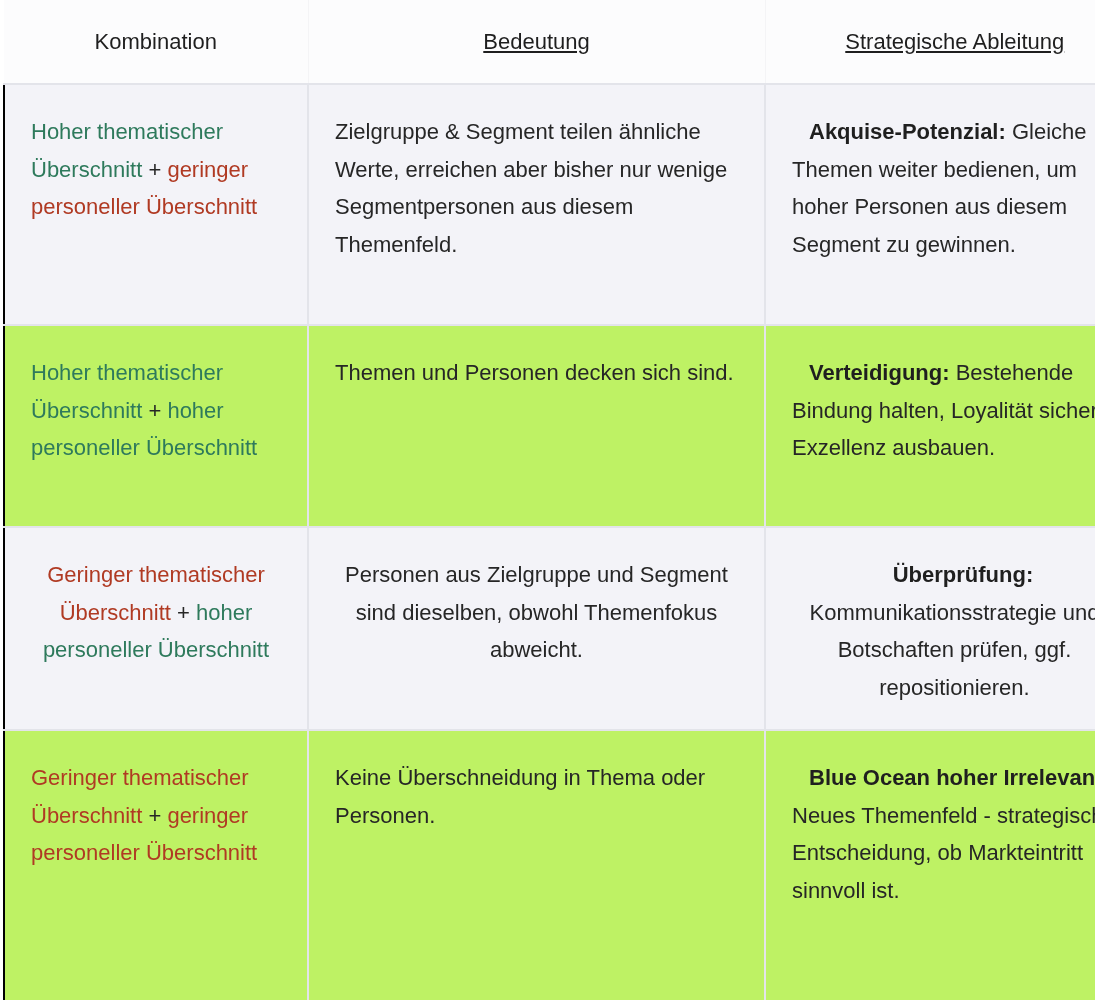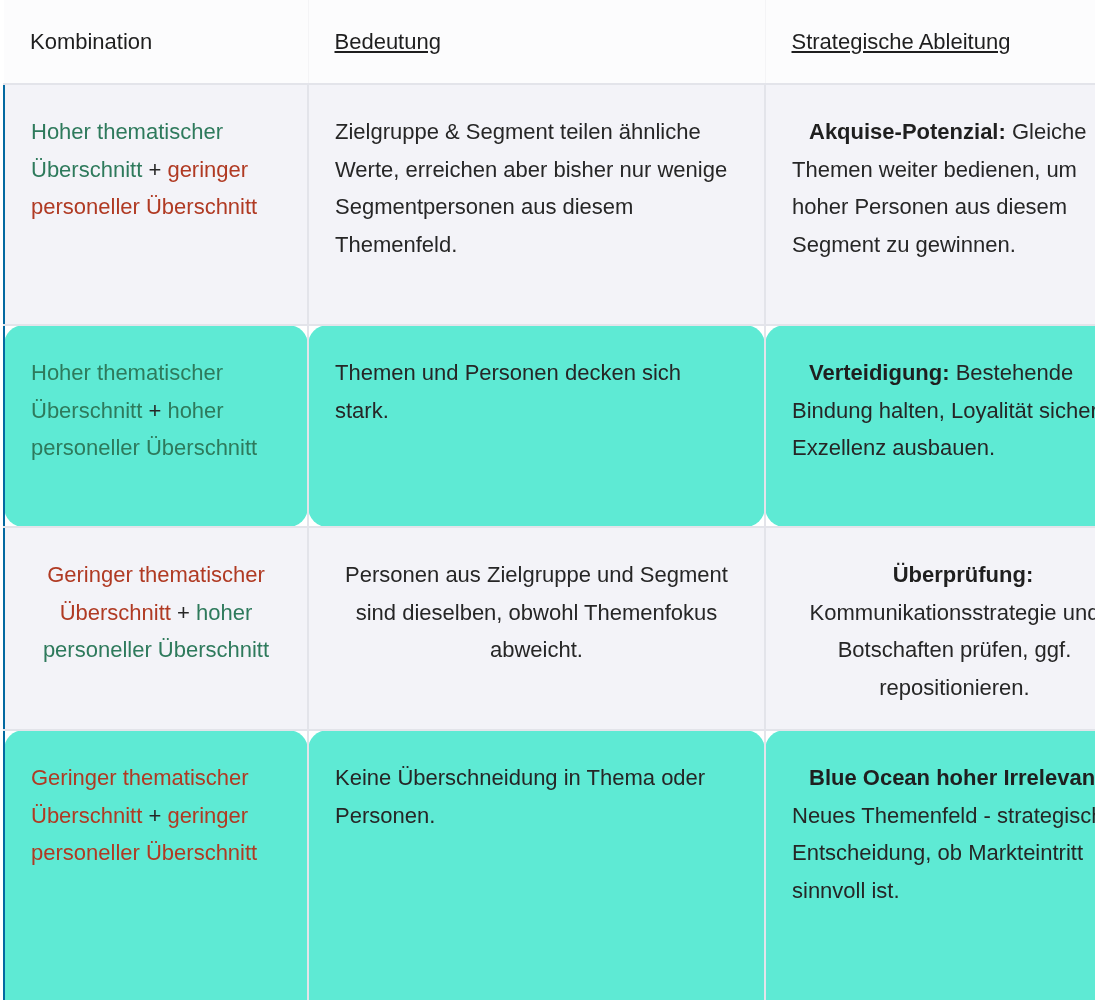--- a/index.html
+++ b/index.html
@@ -26,38 +26,38 @@
       width: 1140px;
       font-size: 22px;
       line-height: 37.5px;
     }
     col.c1 { width: 304px; }
     col.c2 { width: 457px; }
     col.c3 { width: 379px; }
     thead th {
       background: #fcfcfd;
       font-weight: normal;
-      text-align: left;
+      text-align: center;
       height: 83px;
       padding: 0 26px;
       vertical-align: middle;
       border-bottom: 2px solid #e3e4ea;
       color: #1f1f1f;
     }
     thead th + th { border-left: 1px solid #f4f4f6; text-decoration: underline; }
     tbody td {
       vertical-align: top;
       padding: 28px 26px 0 26px;
       border: 2px solid #e3e4ea;
       border-top: none;
       color: #262626;
     }
-    tbody td:first-child { border-left: 2px solid #0369a1; }
+    tbody td:first-child { border-left: 2px solid #000000; }
     tbody tr.alt td { background: #f3f3f8; }
-    tbody tr.plain td { background: #5eead4; border-radius: 20px; }
+    tbody tr.plain td { background: #bef264; }
     tr.r1 td { height: 211px; }
     tr.r2 td { height: 172px; }
     tr.r3 td { height: 173px; text-align: center; }
     tr.r4 td { height: 260px; }
     .green { color: #2e7a5c; }
     .red { color: #b03a23; }
     .plus { color: #262626; }
     .bold { font-weight: bold; color: #1f1f1f; margin-left: 17px; }
   </style>
 </head>
@@ -91,21 +91,21 @@
           <span>Gleiche Themen weiter bedienen, um hoher Personen aus diesem Segment zu gewinnen.</span>
         </td>
       </tr>
 
       <tr class="plain r2">
         <td>
           <span class="green">Hoher thematischer Überschnitt</span>
           <span class="plus">+</span>
           <span class="green">hoher personeller Überschnitt</span>
         </td>
-        <td>Themen und Personen decken sich stark.</td>
+        <td>Themen und Personen decken sich sind.</td>
         <td>
           <span class="bold">Verteidigung:</span>
           <span>Bestehende Bindung halten, Loyalität sichern, Exzellenz ausbauen.</span>
         </td>
       </tr>
 
       <tr class="alt r3">
         <td>
           <span class="red">Geringer thematischer Überschnitt</span>
           <span class="plus">+</span>

